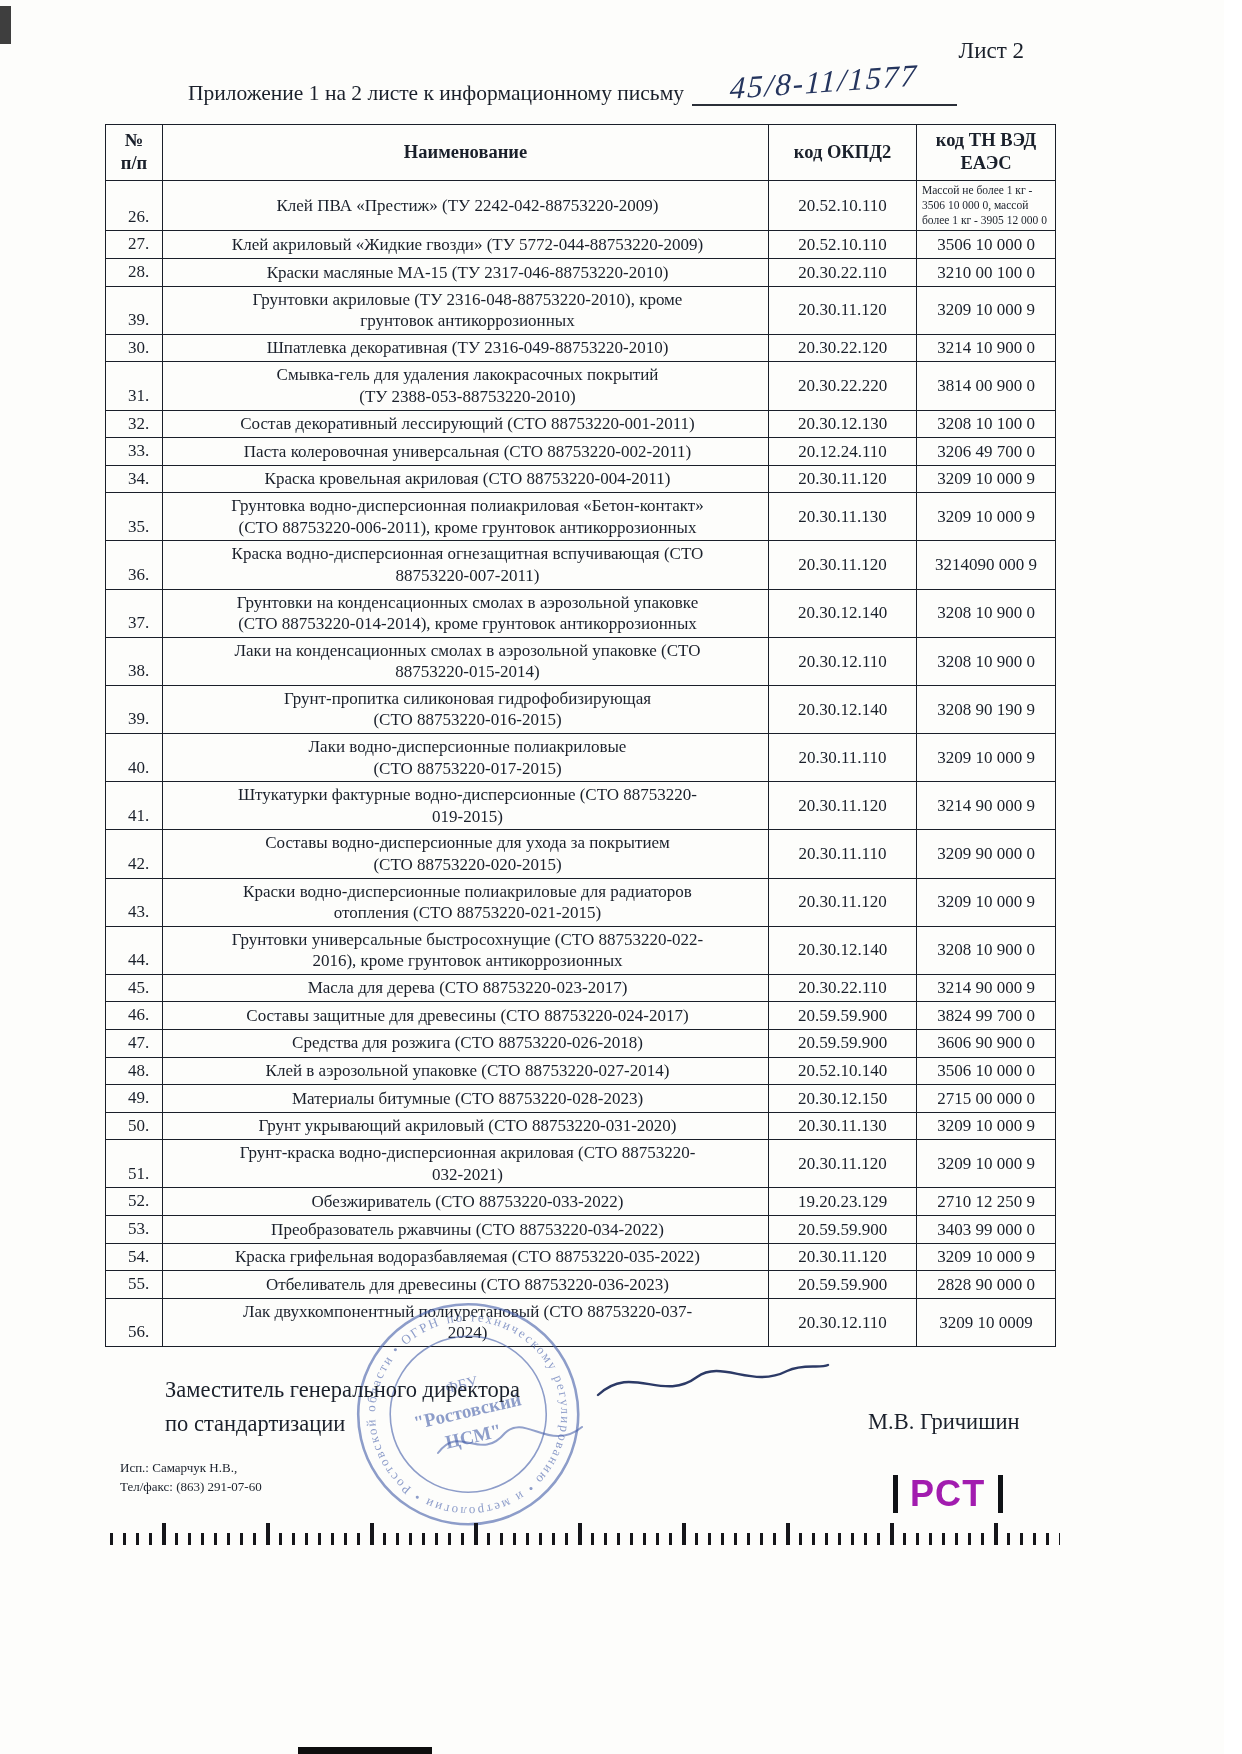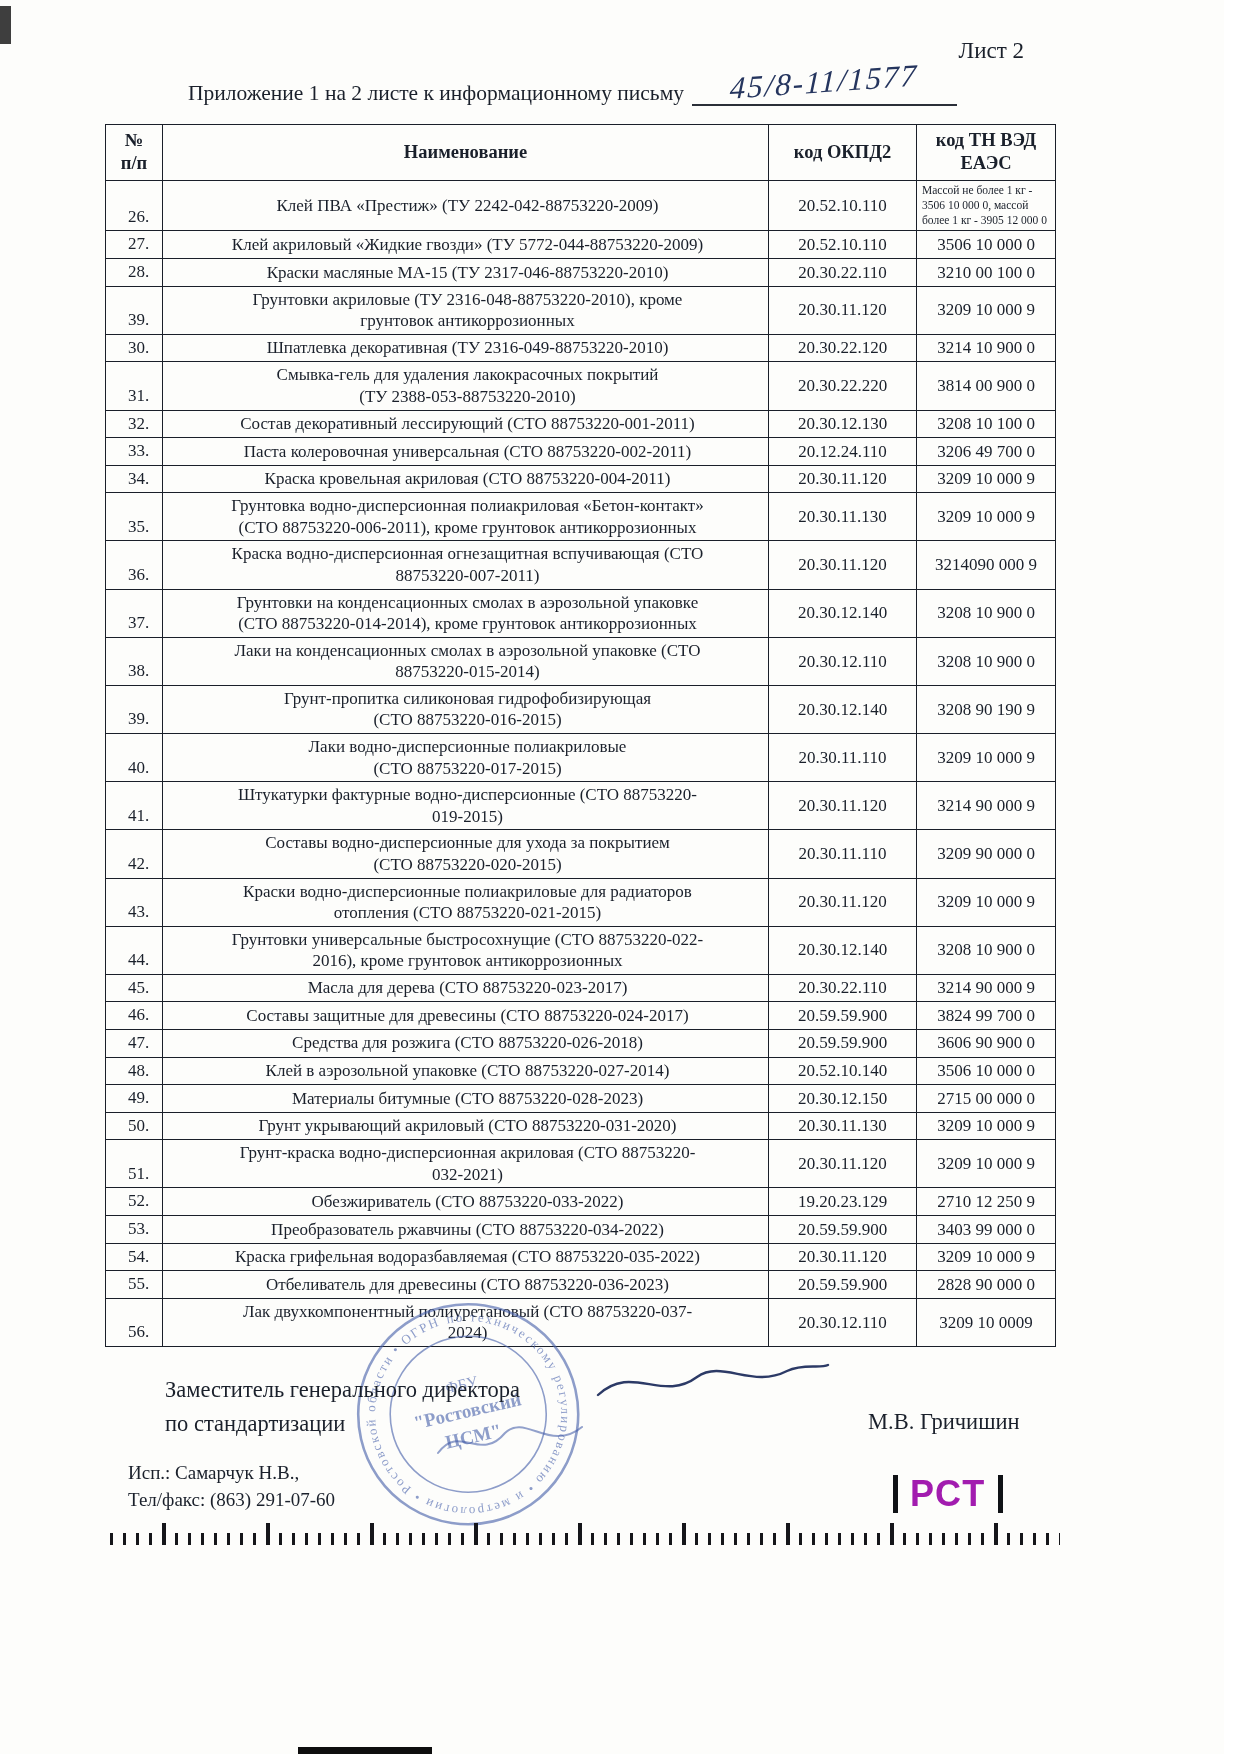--- a/index.html
+++ b/index.html
@@ -56,21 +56,21 @@
   .cell-tnved{ text-align: center; vertical-align: middle; padding: 2px 3px; margin-top: 18px; }
   .tnved-note{
     font-size: 11.5px; line-height: 1.32; text-align: left;
     padding: 2px 3px 2px 5px; vertical-align: top;
   }
 
   
   .footer { position: relative; height: 310px; margin-top: 16px; font-size: 22.5px; }
   .signer-title { position: absolute; left: 165px; top: 10px; line-height: 1.5; white-space: pre-line; }
   .signer-name  { position: absolute; left: 868px; top: 46px; }
-  .executor     { position: absolute; left: 128px; top: 96px; font-size: 19px; line-height: 1.45; white-space: pre-line; }
+  .executor     { position: absolute; left: 120px; top: 96px; font-size: 13px; line-height: 1.45; white-space: pre-line; }
 
   .stamp {
     position: absolute; left: 352px; top: -66px;
     opacity: 0.62; transform: rotate(-13deg);
     pointer-events: none;
   }
   .signature-svg { position: absolute; left: 592px; top: -8px; }
   .scribble-svg  { position: absolute; left: 430px; top: 40px; opacity:.55; }
 
   .rst-mark {

